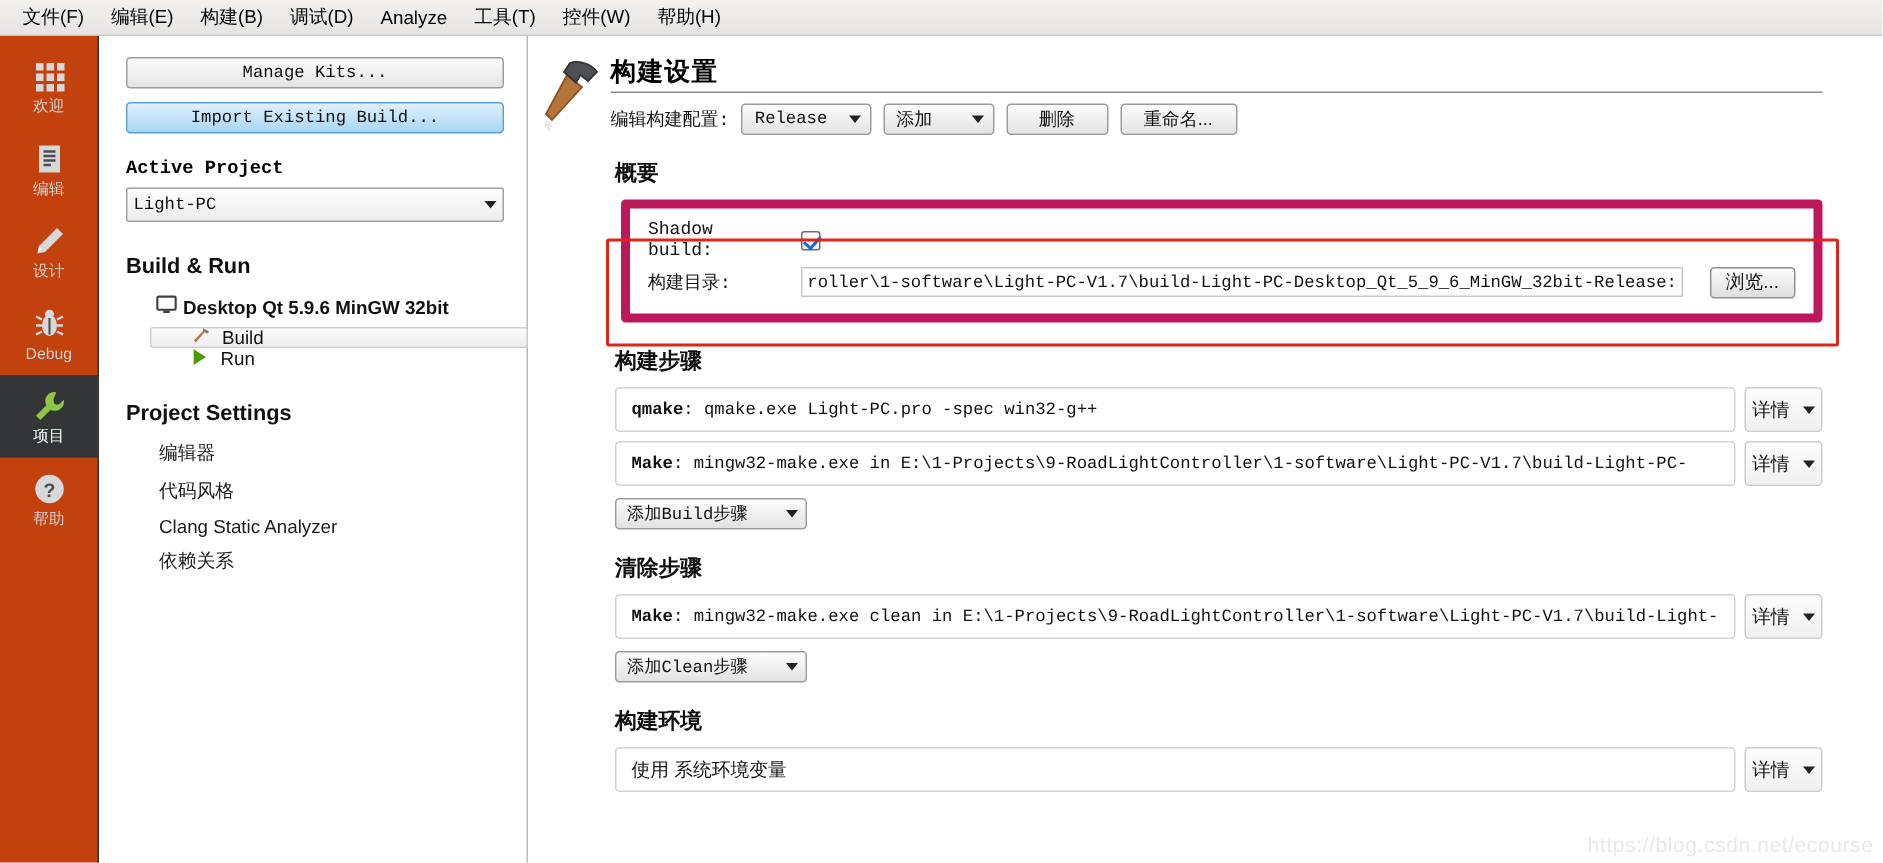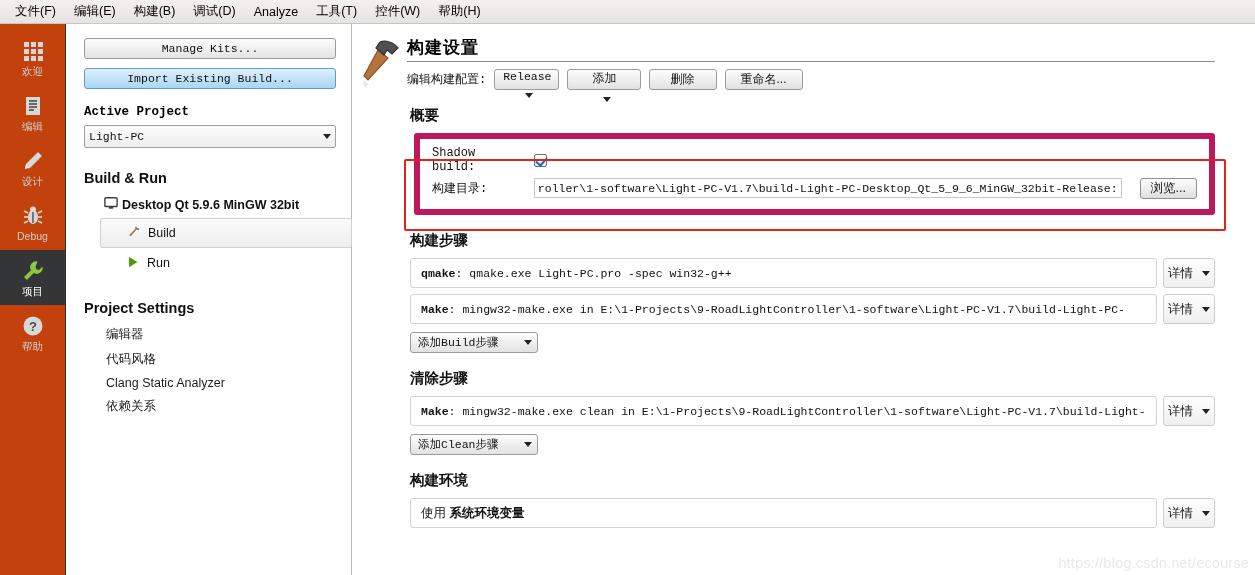--- a/index.html
+++ b/index.html
@@ -124,21 +124,21 @@
   }
   .tree-root {
     display: flex; align-items: center; gap: 4px;
     font-size: 12.5px; font-weight: bold; color: #111;
     padding-left: 20px; margin-bottom: 5px;
     cursor: default;
   }
   .tree-child {
     display: flex; align-items: center; gap: 7px;
     font-size: 12.5px; color: #111;
-    height: 30px;
+    height: 14px;
     padding-left: 42px;
     cursor: default;
   }
   .tree-child.selected {
     background: linear-gradient(#fbfbfb, #ededed);
     border: 1px solid #cfcfcf;
     border-radius: 2px;
     margin-left: 16px;
     padding-left: 26px;
     width: 252px;
@@ -189,21 +189,21 @@
     background: linear-gradient(#fdfdfd, #e2e2e2);
     font-size: 12px;
     color: #111;
     display: inline-flex;
     align-items: center;
     justify-content: center;
     padding: 0 12px;
     cursor: default;
     white-space: nowrap;
   }
-  .btn.combo-btn { justify-content: space-between; padding: 0 6px 0 8px; gap: 10px; flex-direction: column; }
+  .btn.combo-btn { justify-content: space-between; padding: 0 6px 0 8px; gap: 10px; }
   .btn .mono { font-family: "Liberation Mono", monospace; font-size: 11.5px; }
 
   .sec-h {
     font-size: 14.5px;
     font-weight: bold;
     color: #101010;
     margin: 16px 0 8px 58px;
   }
   .step-row {
     margin: 0 40px 0 58px;
@@ -325,21 +325,21 @@
     height: 21px;
     padding: 0 10px;
     border: 1px solid #909090;
     border-radius: 3px;
     background: linear-gradient(#fdfdfd, #dedede);
     display: flex; align-items: center; justify-content: center;
     font-size: 12.5px; color: #111;
     cursor: default;
   }
   .env-text { font-size: 12.5px; color: #111; }
-  .env-text b { font-weight: bold; }
+  .env-text b { font-weight: normal; }
 
   
   #watermark {
     position: absolute;
     right: 6px; bottom: 4px;
     font-size: 14px;
     color: #e9e9e9;
     letter-spacing: 0.4px;
     pointer-events: none;
     user-select: none;

